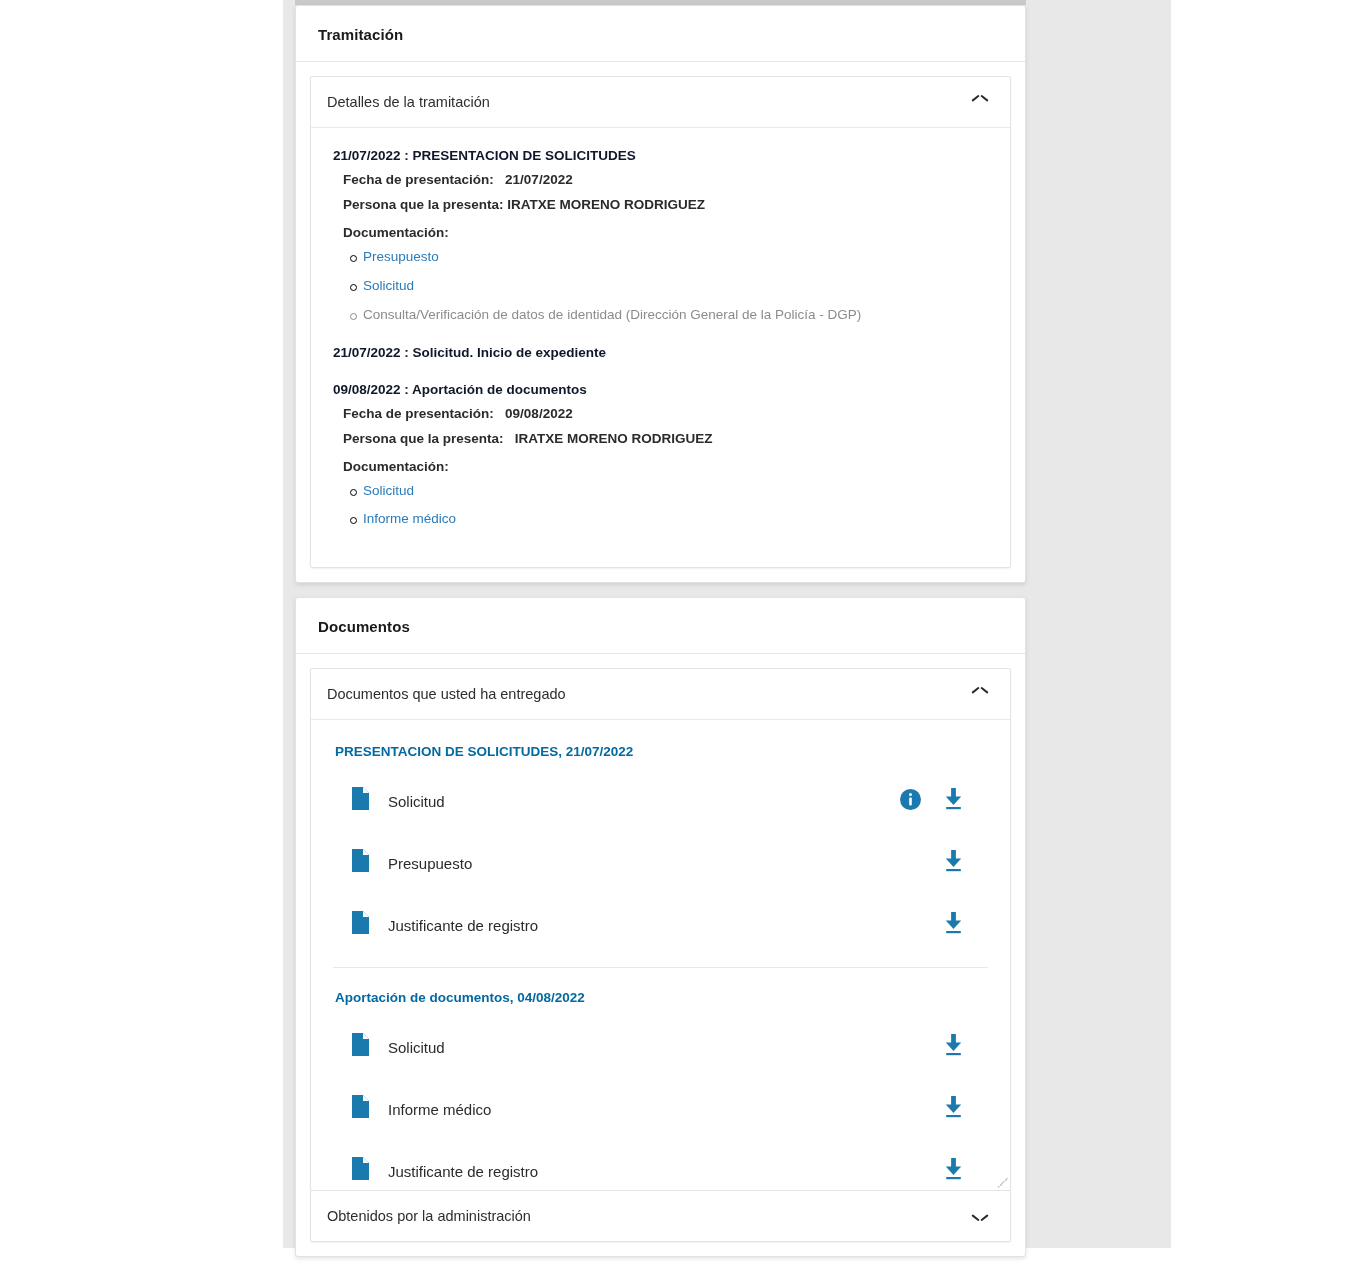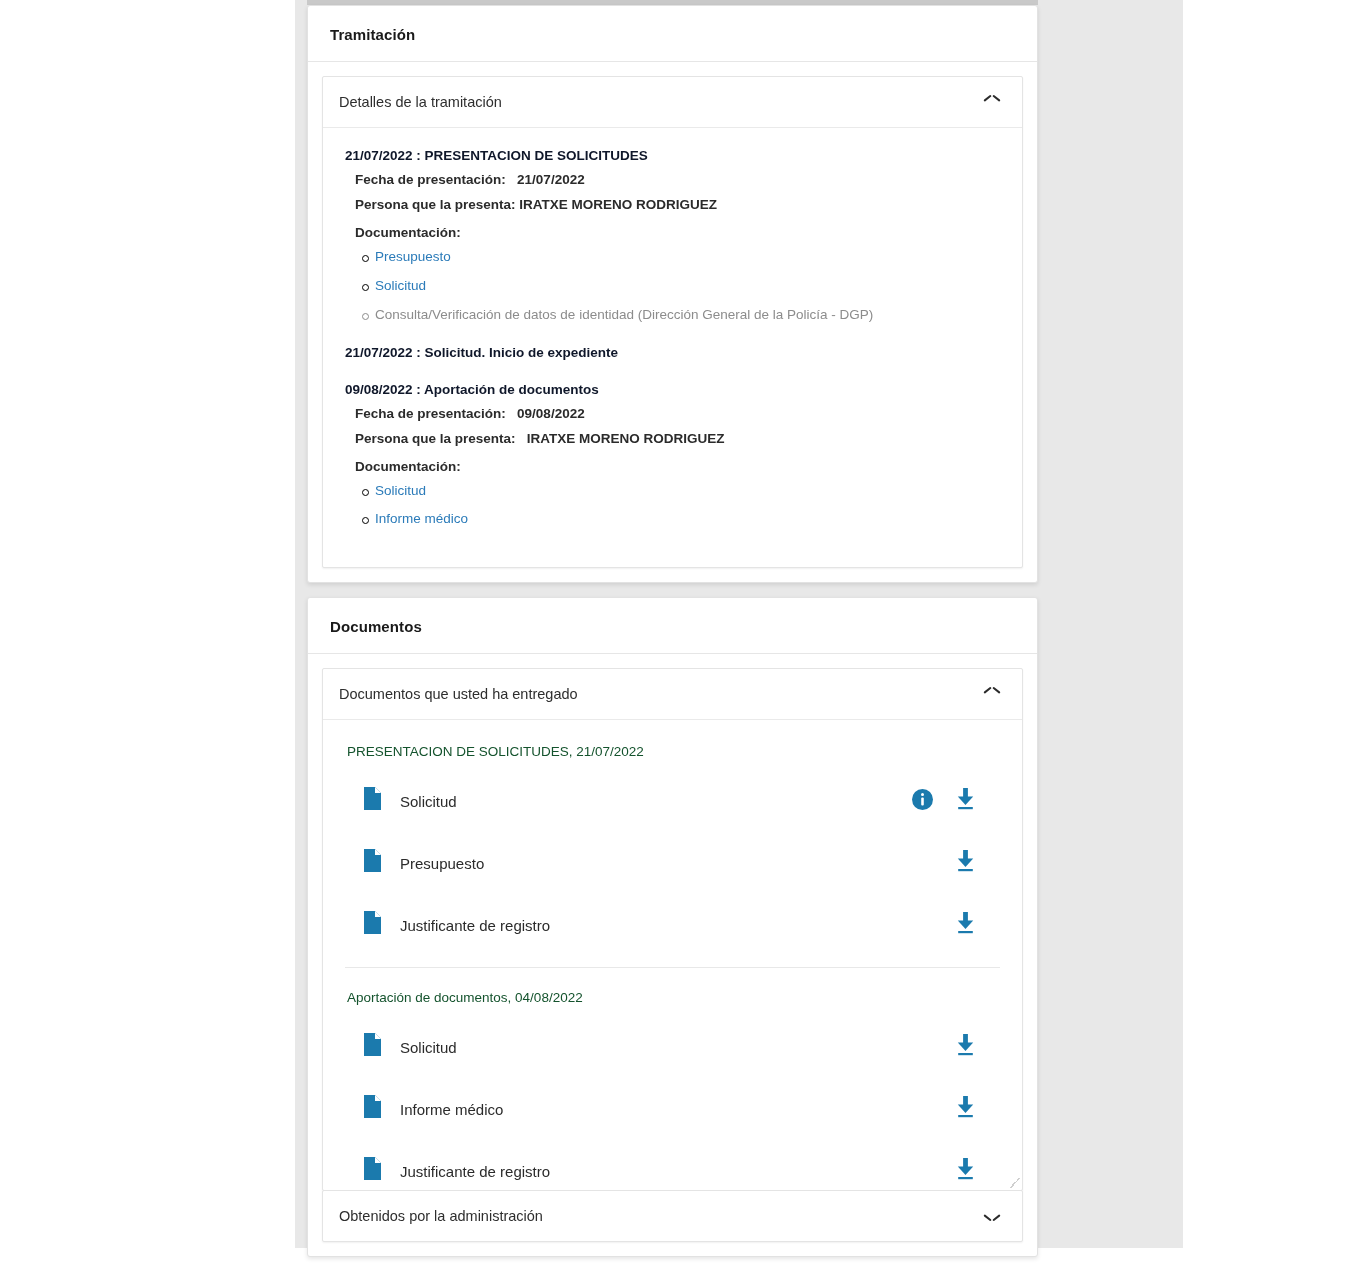--- a/index.html
+++ b/index.html
@@ -13,21 +13,21 @@
     position: relative;
     width: 1350px;
     height: 1280px;
     background: #ffffff;
     overflow: hidden;
   }
 
   
   .app-frame {
     position: absolute;
-    left: 295px;
+    left: 283px;
     top: 0;
     width: 888px;
     height: 1248px;
     background: #e8e8e8;
     padding: 0 0 0 12px;
   }
   .frame-top-bar {
     position: absolute;
     left: 12px;
     top: 0;
@@ -150,22 +150,23 @@
 
   
   .doc-scroll {
     position: relative;
     max-height: 470px;
     overflow: hidden;
     padding: 24px 22px 0 22px;
   }
   .doc-group-title {
     font-size: 13.5px;
-    color: #14532d;
+    color: #0369a1;
     margin: 0 0 22px 2px;
+    font-weight: bold;
   }
   .doc-group + .doc-group { margin-top: 10px; }
   .doc-group.sep { border-top: 1px solid #e8e8e8; padding-top: 22px; }
   .doc-row {
     display: flex;
     align-items: center;
     padding: 6px 0 6px 18px;
     margin-bottom: 22px;
   }
   .doc-name {

